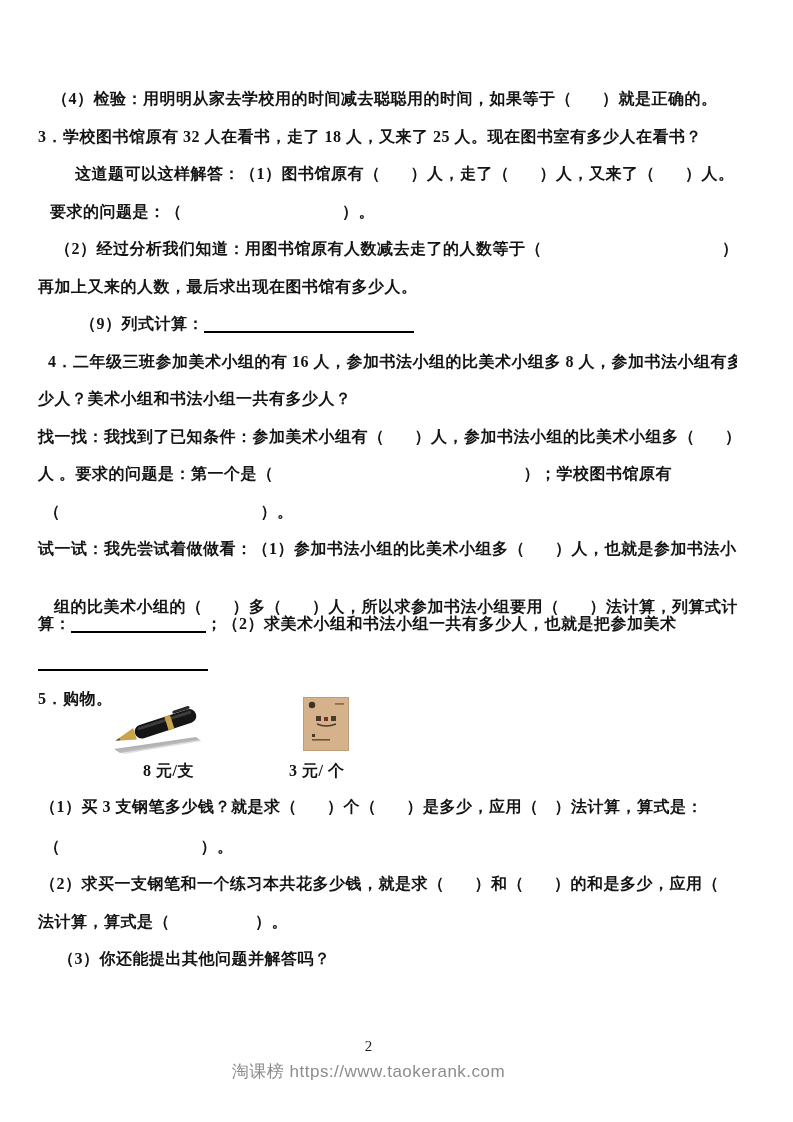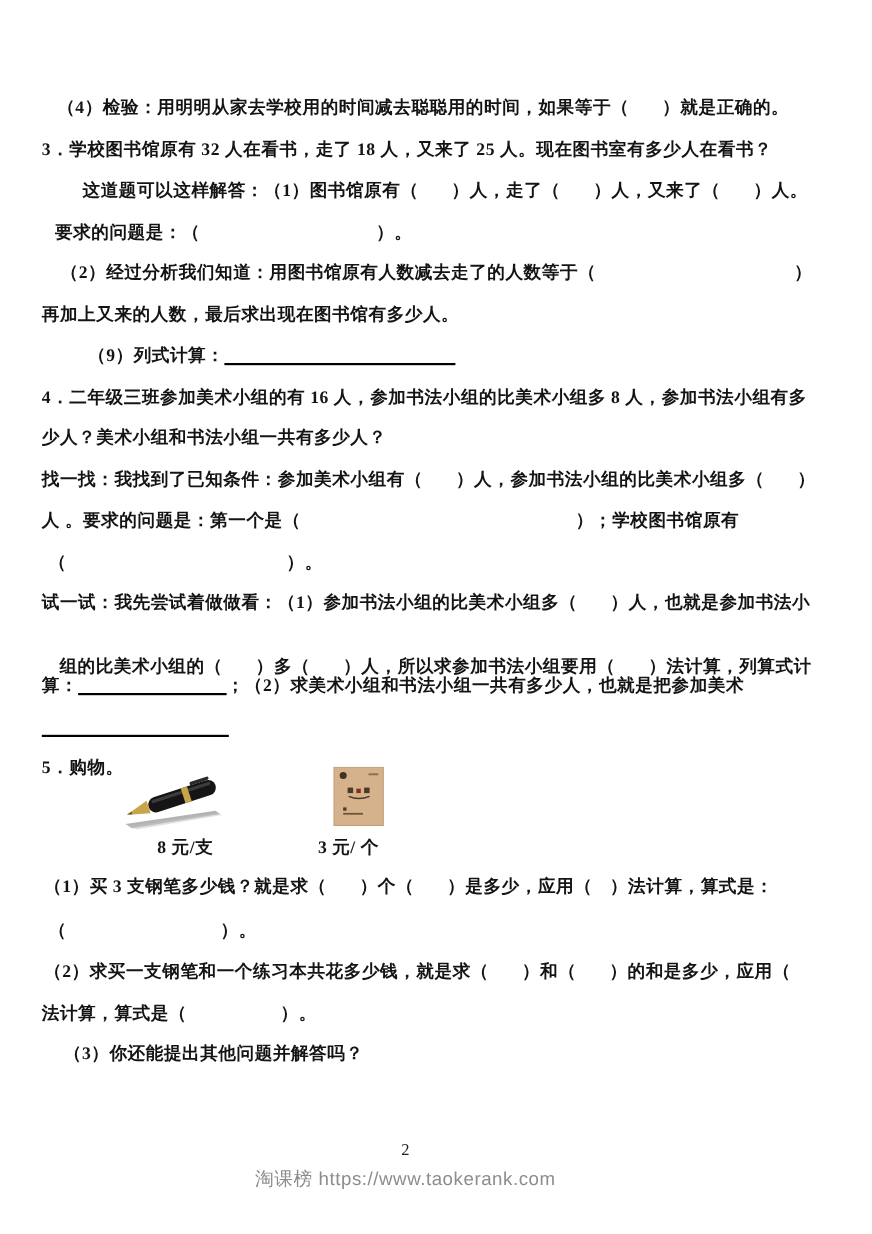--- a/index.html
+++ b/index.html
@@ -47,21 +47,21 @@
 <div class="page">
 
   <div>
       <div class="line" style="left: 52px; top: 88px;"><span class="txt">（4）检验：用明明从家去学校用的时间减去聪聪用的时间，如果等于（</span><span class="gap" style="width: 30px;"></span><span class="txt">）就是正确的。</span></div>
       <div class="line" style="left: 38px; top: 126px;"><span class="txt">3．学校图书馆原有 32 人在看书，走了 18 人，又来了 25 人。现在图书室有多少人在看书？</span></div>
       <div class="line" style="left: 75px; top: 163px;"><span class="txt">这道题可以这样解答：（1）图书馆原有（</span><span class="gap" style="width: 30px;"></span><span class="txt">）人，走了（</span><span class="gap" style="width: 30px;"></span><span class="txt">）人，又来了（</span><span class="gap" style="width: 30px;"></span><span class="txt">）人。</span></div>
       <div class="line" style="left: 38px; top: 201px; margin-left: 12px;"><span class="txt">要求的问题是：（</span><span class="gap" style="width: 160px;"></span><span class="txt">）。</span></div>
       <div class="line" style="left: 55px; top: 238px;"><span class="txt">（2）经过分析我们知道：用图书馆原有人数减去走了的人数等于（</span><span class="gap" style="width: 180px;"></span><span class="txt">），</span></div>
       <div class="line" style="left: 38px; top: 276px;"><span class="txt">再加上又来的人数，最后求出现在图书馆有多少人。</span></div>
       <div class="line" style="left: 80px; top: 313px;"><span class="txt">（9）列式计算：</span><span class="uline" style="width: 210px;"></span></div>
-      <div class="line" style="left: 38px; top: 351px;"><span class="txt">4．二年级三班参加美术小组的有 16 人，参加书法小组的比美术小组多 8 人，参加书法小组有多</span></div>
+      <div class="line" style="left: 48px; top: 351px;"><span class="txt">4．二年级三班参加美术小组的有 16 人，参加书法小组的比美术小组多 8 人，参加书法小组有多</span></div>
       <div class="line" style="left: 38px; top: 388px;"><span class="txt">少人？美术小组和书法小组一共有多少人？</span></div>
       <div class="line" style="left: 38px; top: 426px;"><span class="txt">找一找：我找到了已知条件：参加美术小组有（</span><span class="gap" style="width: 30px;"></span><span class="txt">）人，参加书法小组的比美术小组多（</span><span class="gap" style="width: 30px;"></span><span class="txt">）</span></div>
       <div class="line" style="left: 38px; top: 463px;"><span class="txt">人 。要求的问题是：第一个是（</span><span class="gap" style="width: 250px;"></span><span class="txt">）；学校图书馆原有</span></div>
       <div class="line" style="left: 44px; top: 501px;"><span class="txt">（</span><span class="gap" style="width: 200px;"></span><span class="txt">）。</span></div>
       <div class="line" style="left: 38px; top: 538px;"><span class="txt">试一试：我先尝试着做做看：（1）参加书法小组的比美术小组多（</span><span class="gap" style="width: 30px;"></span><span class="txt">）人，也就是参加书法小</span></div>
       <div class="line" style="left: 38px; top: 596px; margin-left: 16px;"><span class="txt">组的比美术小组的（</span><span class="gap" style="width: 30px;"></span><span class="txt">）多（</span><span class="gap" style="width: 30px;"></span><span class="txt">）人，所以求参加书法小组要用（</span><span class="gap" style="width: 30px;"></span><span class="txt">）法计算，列算式计</span></div>
       <div class="line" style="left: 38px; top: 613px;"><span class="txt">算：</span><span class="uline" style="width: 135px;"></span><span class="txt">；（2）求美术小组和书法小组一共有多少人，也就是把参加美术</span></div>
       <div class="line" style="left: 38px; top: 651px;"><span class="uline" style="width: 170px;"></span></div>
       <div class="line" style="left: 38px; top: 688px;"><span class="txt">5．购物。</span></div>
       <div class="line" style="left: 143px; top: 760px;"><span class="txt">8 元/支</span></div>

